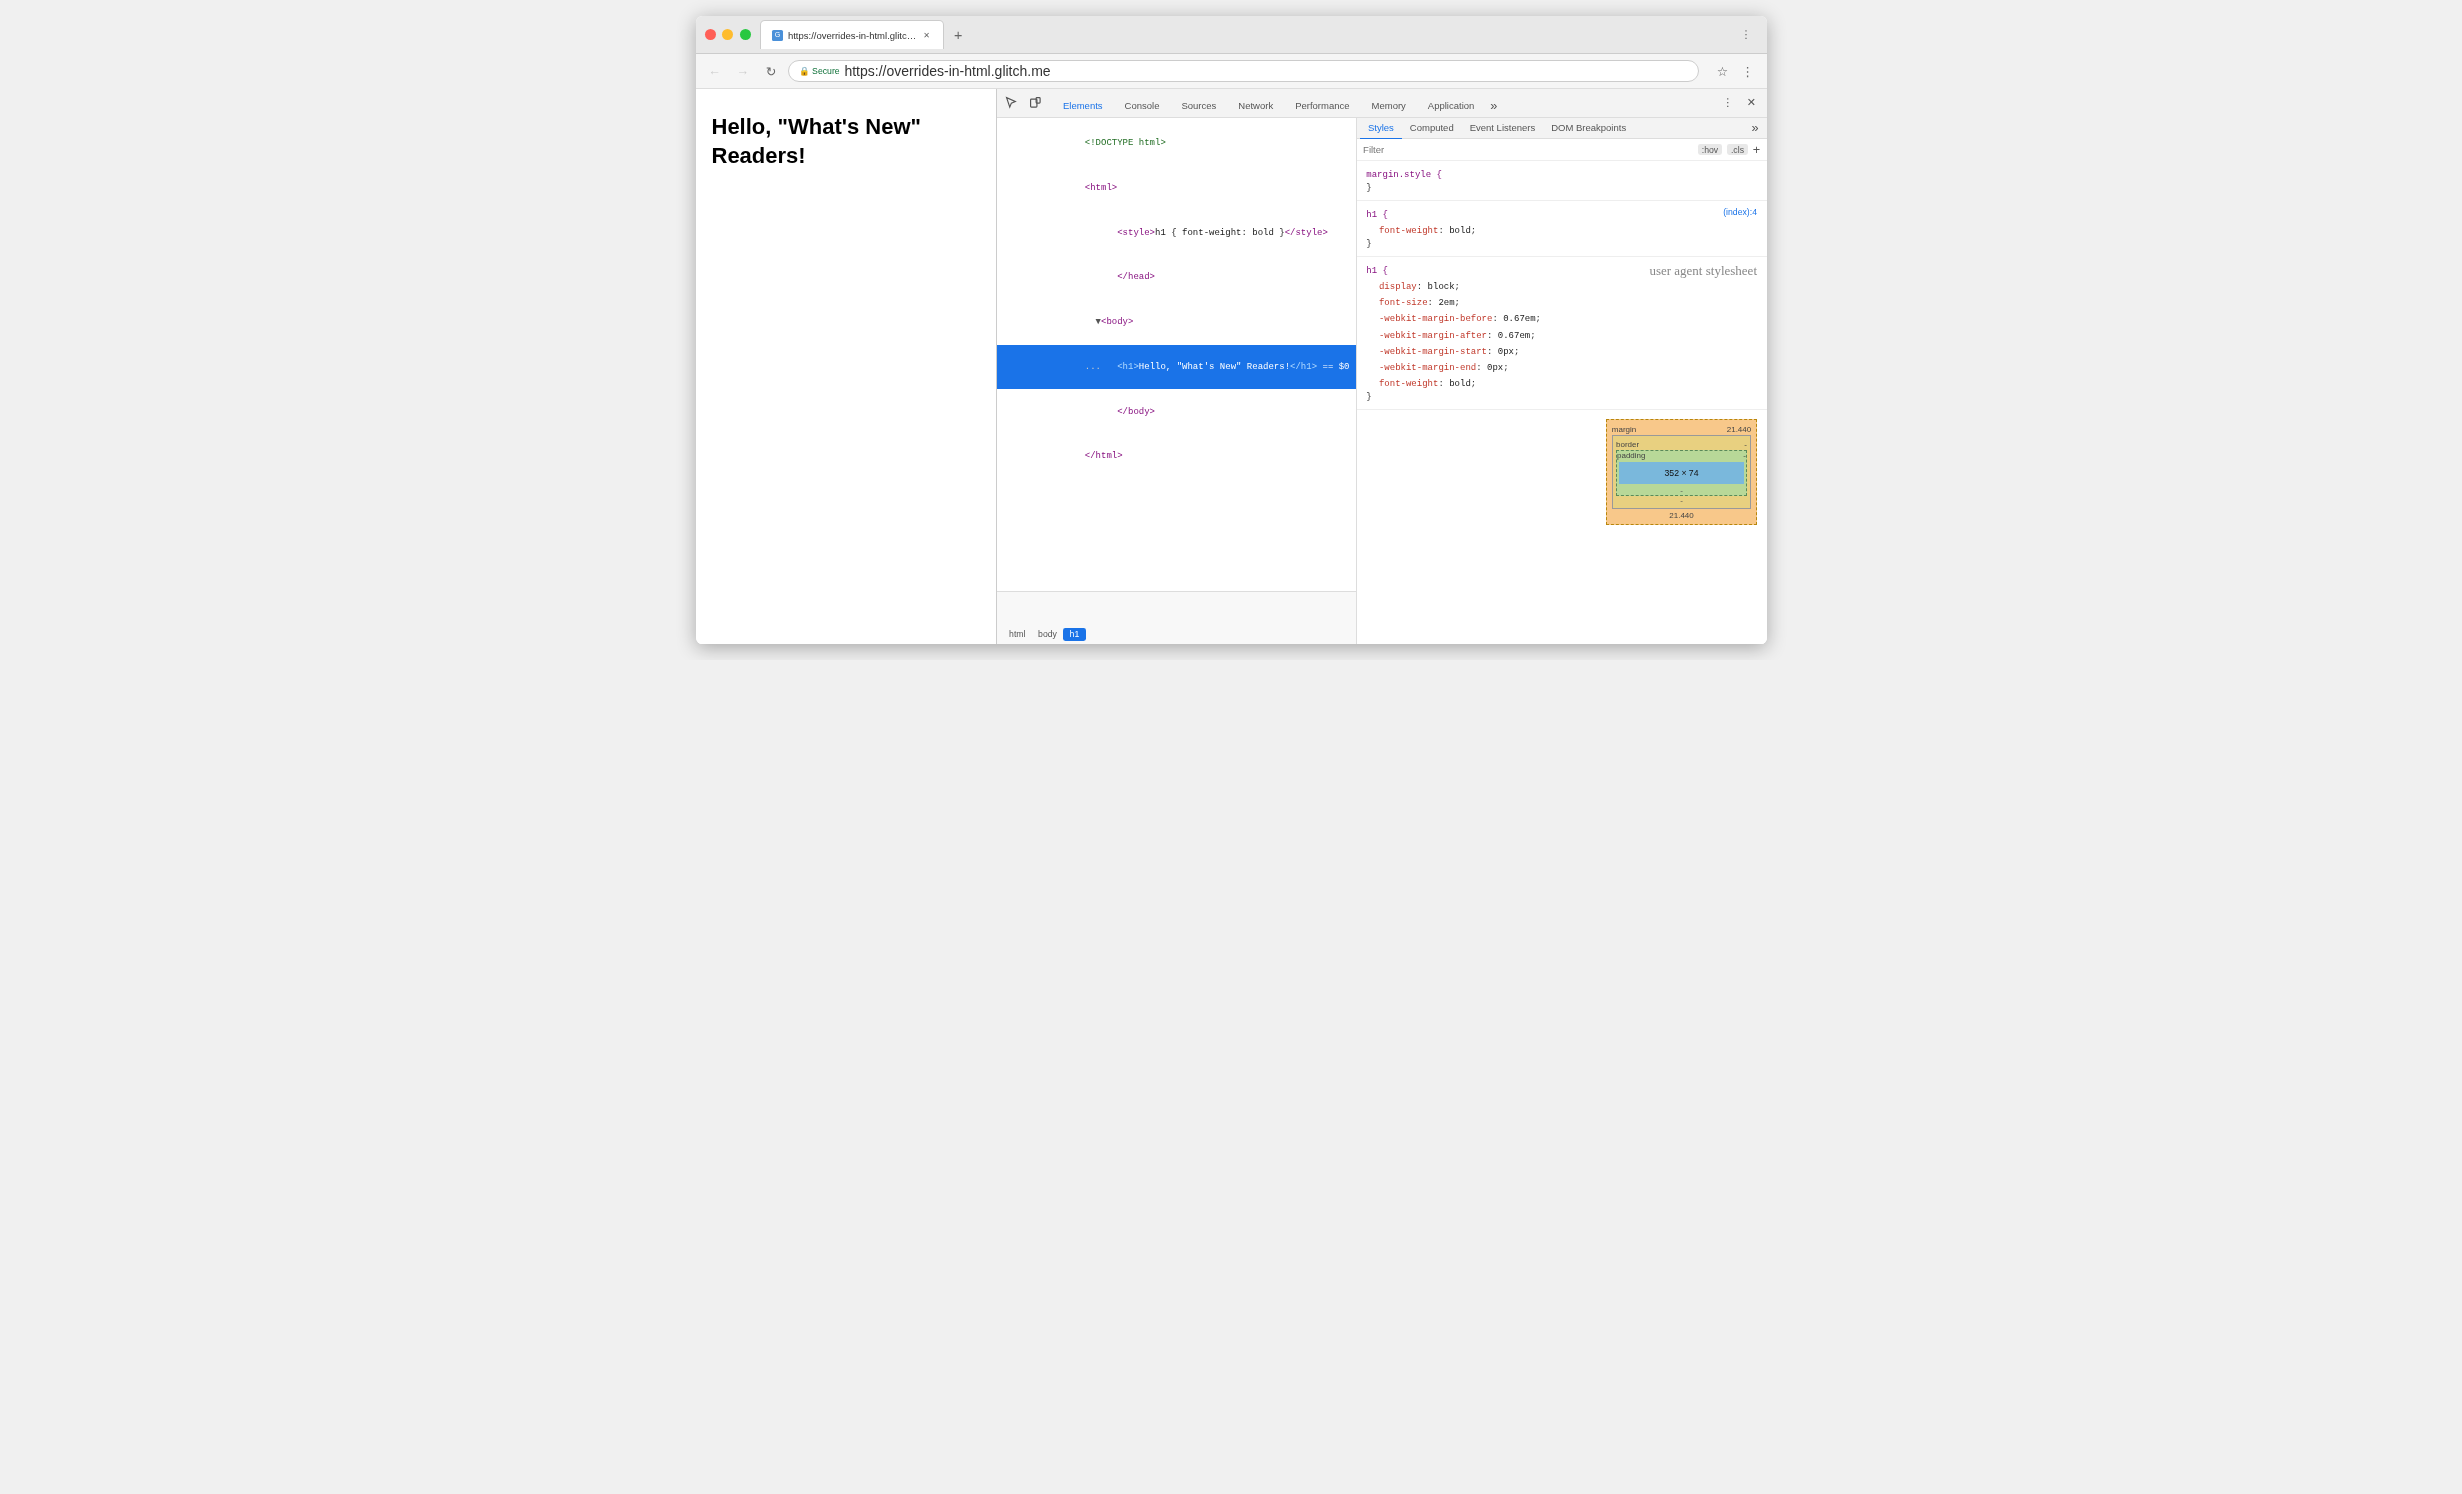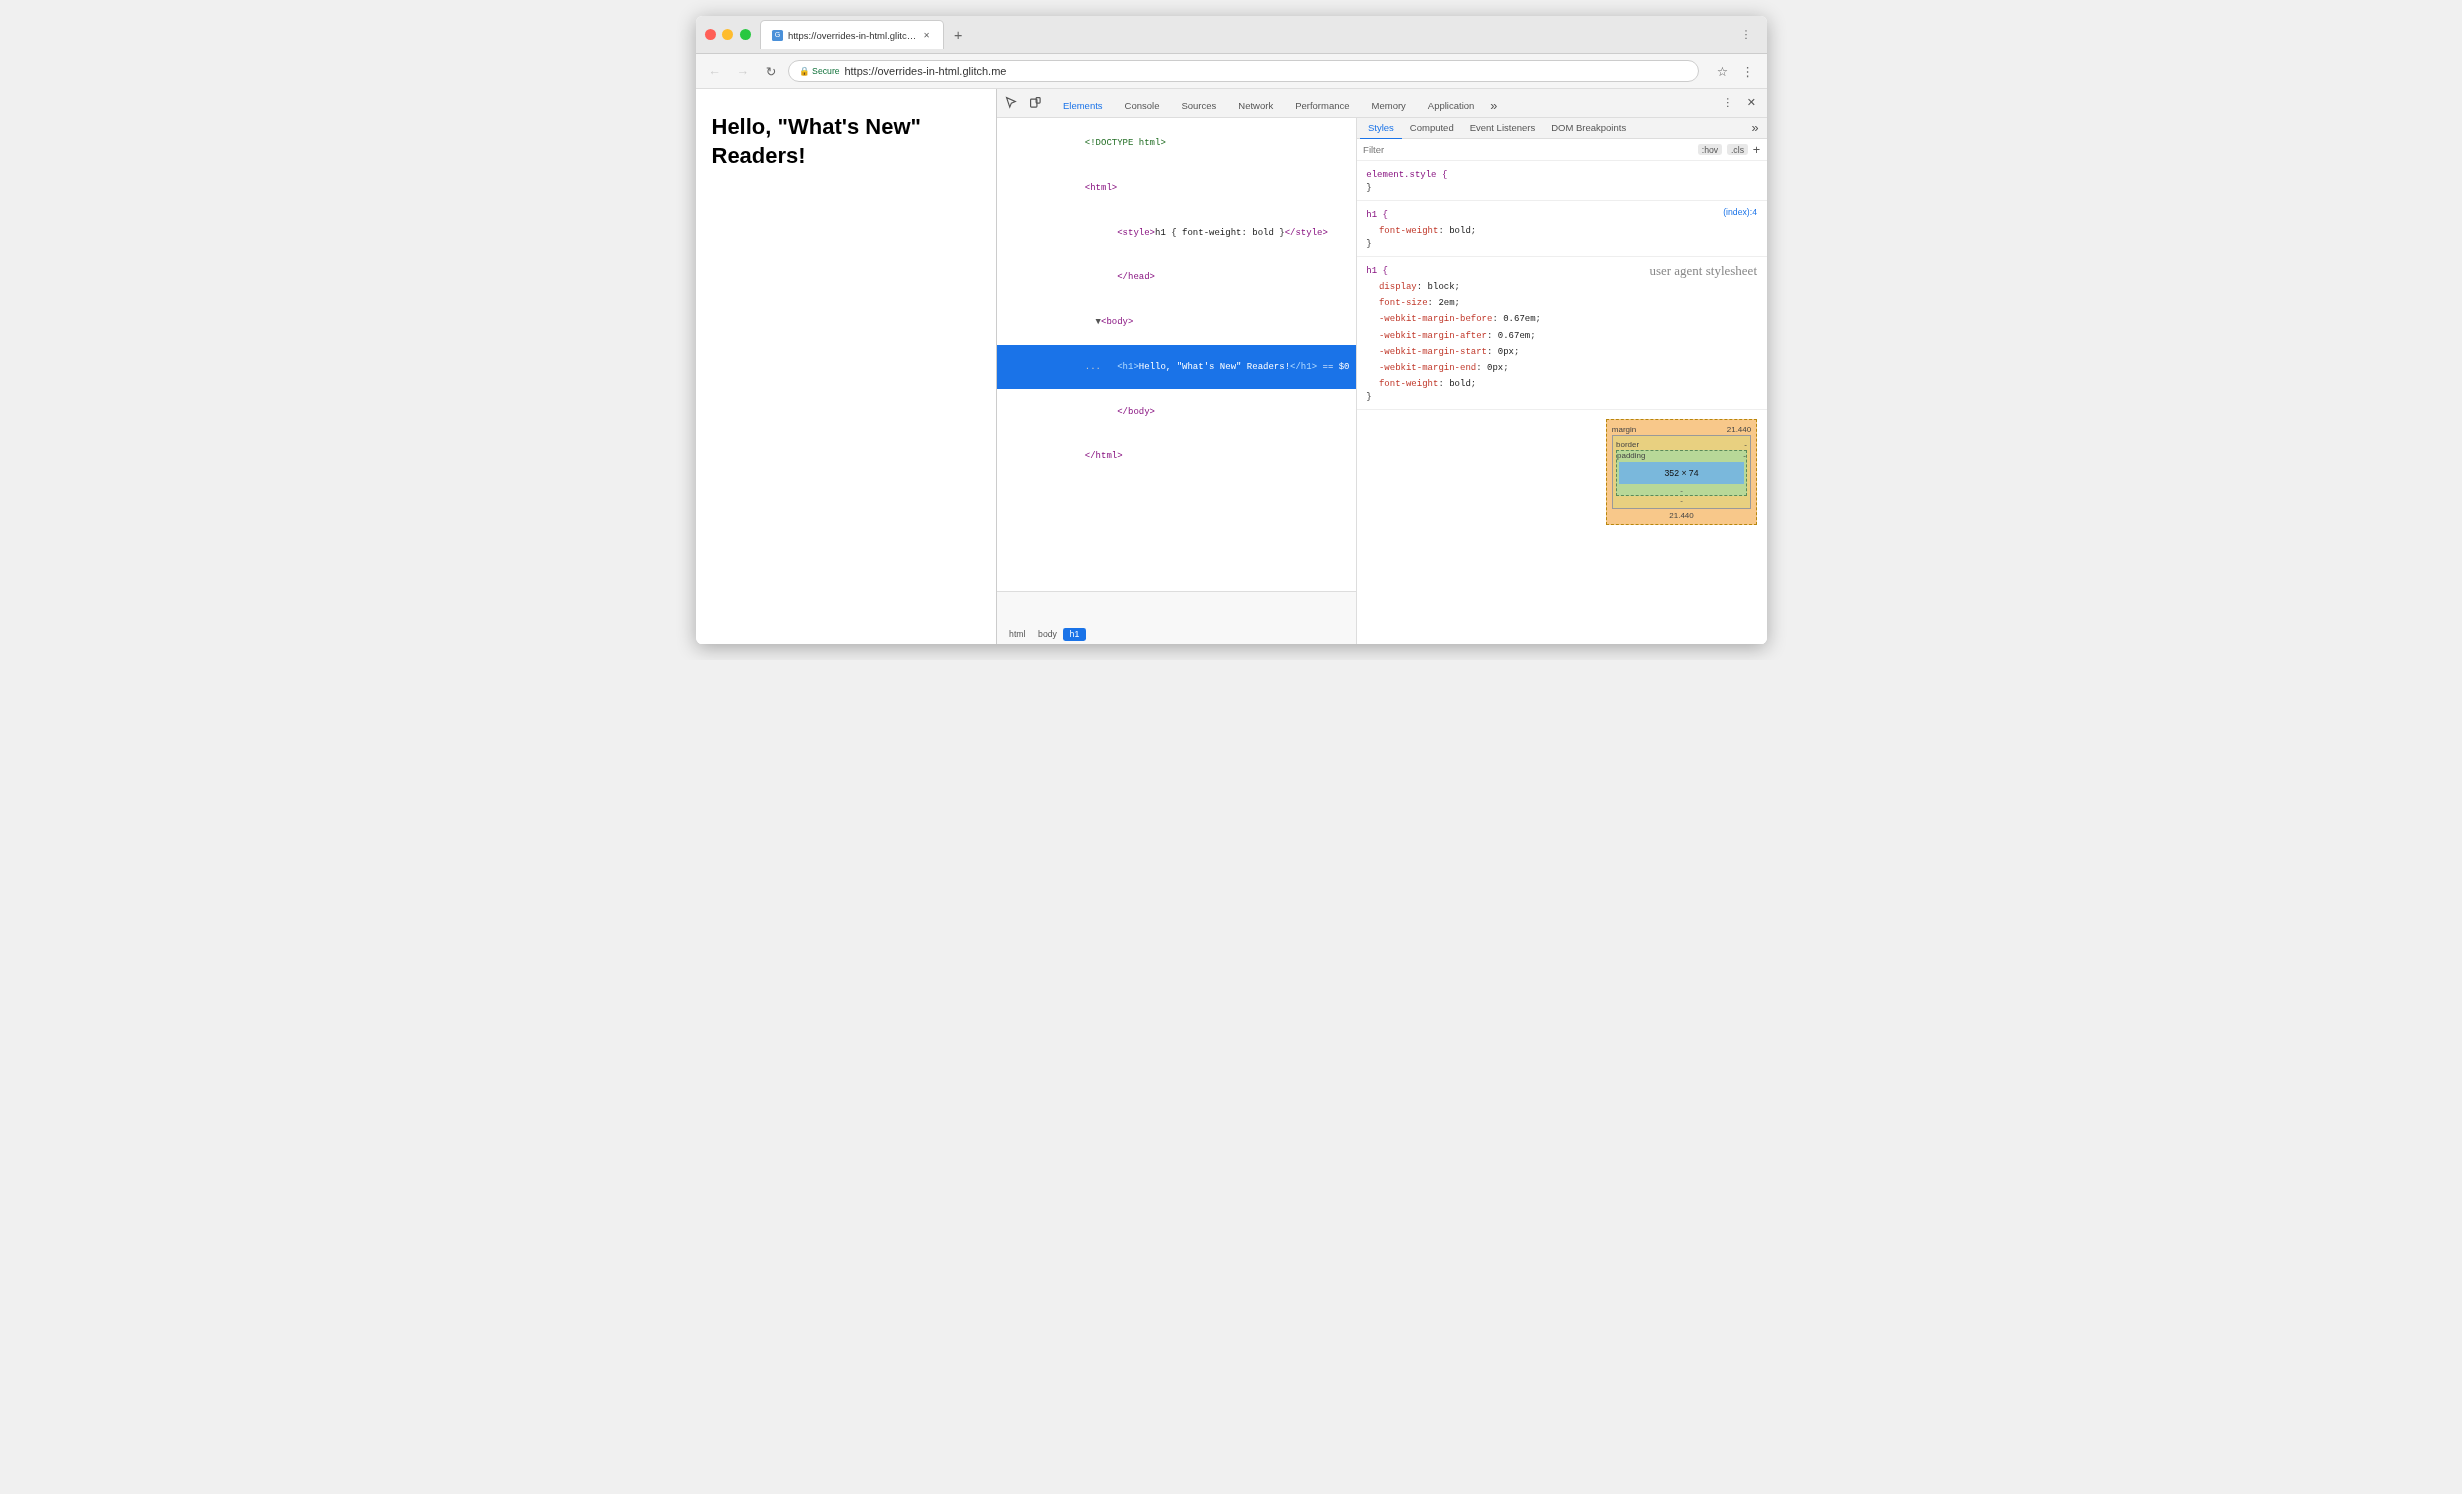--- a/index.html
+++ b/index.html
@@ -143,21 +143,21 @@
       align-items: center;
       gap: 4.8px;
     }
     .secure-badge {
       color: #0a6e35;
       font-size: 8.7px;
       display: flex;
       align-items: center;
       gap: 2.4px;
     }
-    .url-text { color: #333; font-size: 11px; }
+    .url-text { color: #333; font-size: 14px; }
     .address-right {
       display: flex;
       gap: 3.2px;
       margin-left: 6.3px;
     }
 
     
     .browser-content {
       display: flex;
       height: 555px;
@@ -581,21 +581,21 @@
               <span class="filter-badge">:hov</span>
               <span class="filter-badge">.cls</span>
               <span class="filter-plus">+</span>
             </div>
           </div>
 
           <div class="styles-content">
 
             <div class="style-block">
               <div>
-                <span class="style-selector">element.style {</span>
+                <span class="style-selector">margin.style {</span>
               </div>
               <div>
                 <span class="style-brace">}</span>
               </div>
             </div>
 
             <div class="style-sep"></div>
 
             <div class="style-block">
               <div style="display:flex; justify-content:space-between;">

